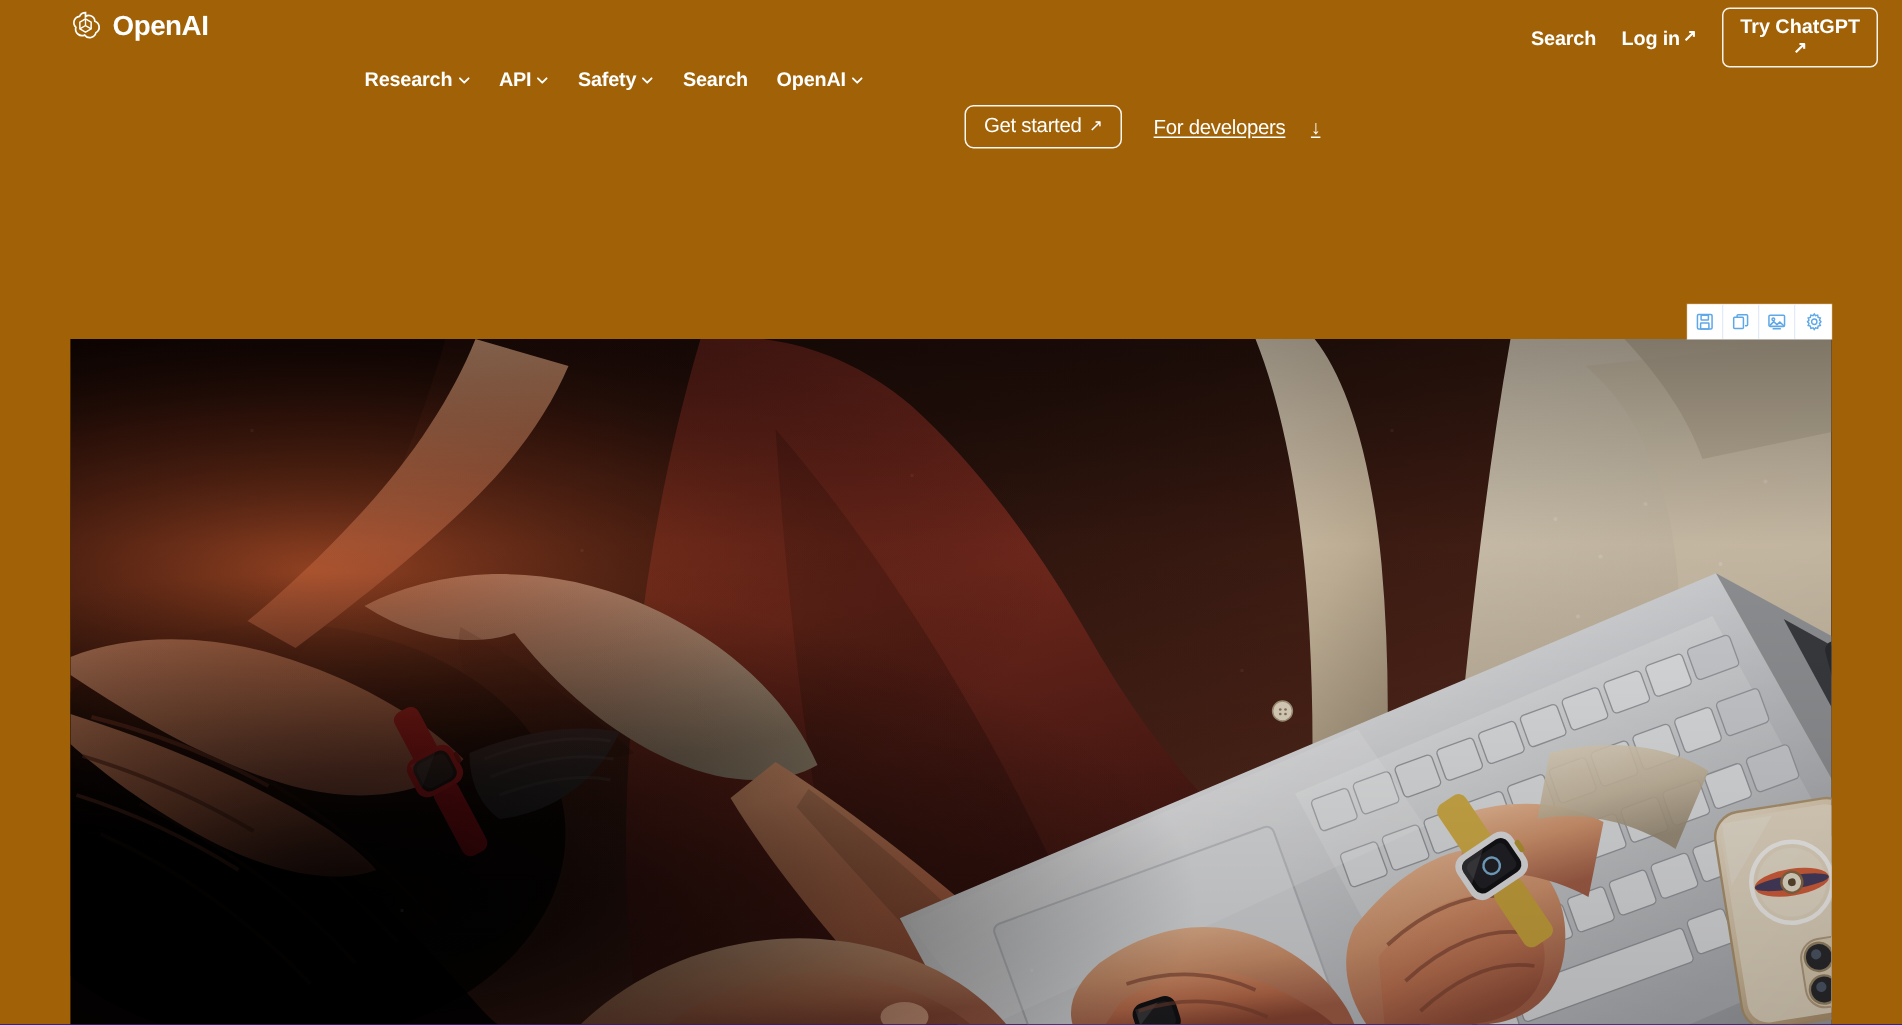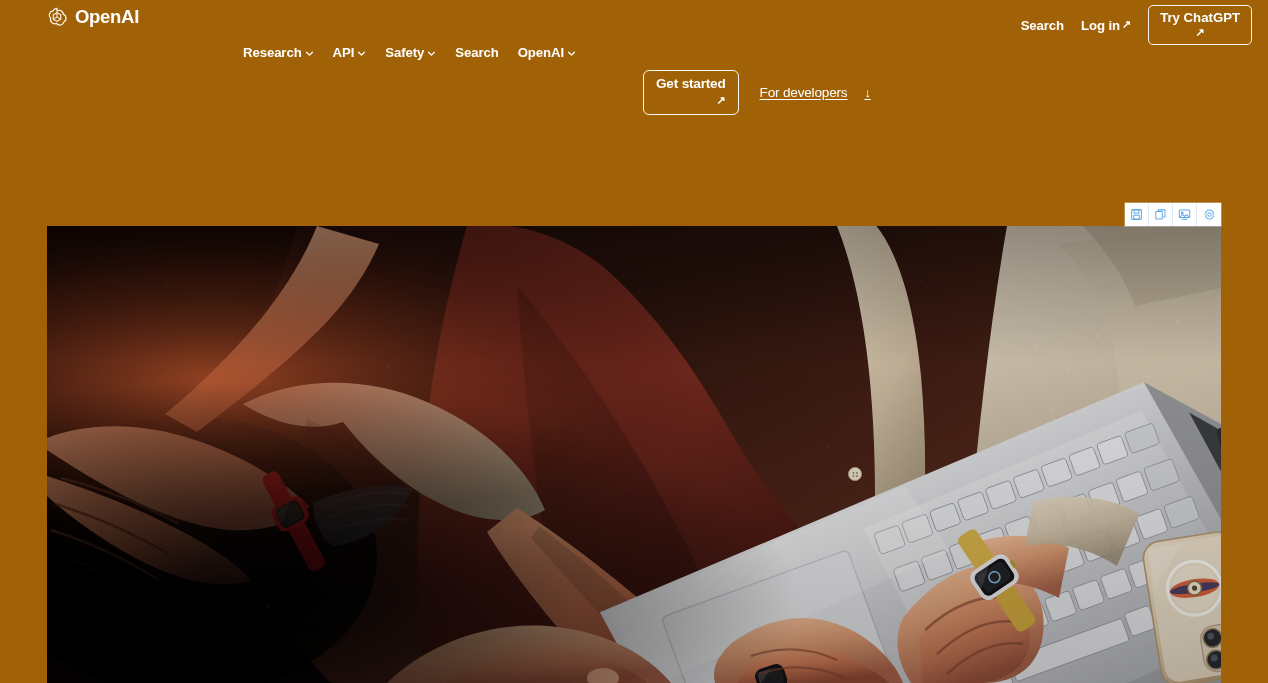--- a/index.html
+++ b/index.html
@@ -158,30 +158,29 @@
     margin-top: 19px;
     display: flex;
     align-items: center;
     gap: 21px;
   }
   .btn-outline {
     border: 1.4px solid rgba(255,255,255,0.95);
     border-radius: 6px;
     padding: 6px 12px 7px 12px;
     font-size: 13.6px;
-    font-weight: 700;
+    font-weight: 400;
     letter-spacing: -0.2px;
     color: #ffffff;
     cursor: pointer;
     display: inline-flex;
     align-items: flex-end;
     gap: 5px;
     white-space: nowrap;
     line-height: 1;
-    flex-direction: column;
   }
   .link-under {
     font-size: 13.6px;
     font-weight: 400;
     letter-spacing: -0.2px;
     color: #ffffff;
     text-decoration: underline;
     text-underline-offset: 2px;
     cursor: pointer;
     display: inline-flex;

